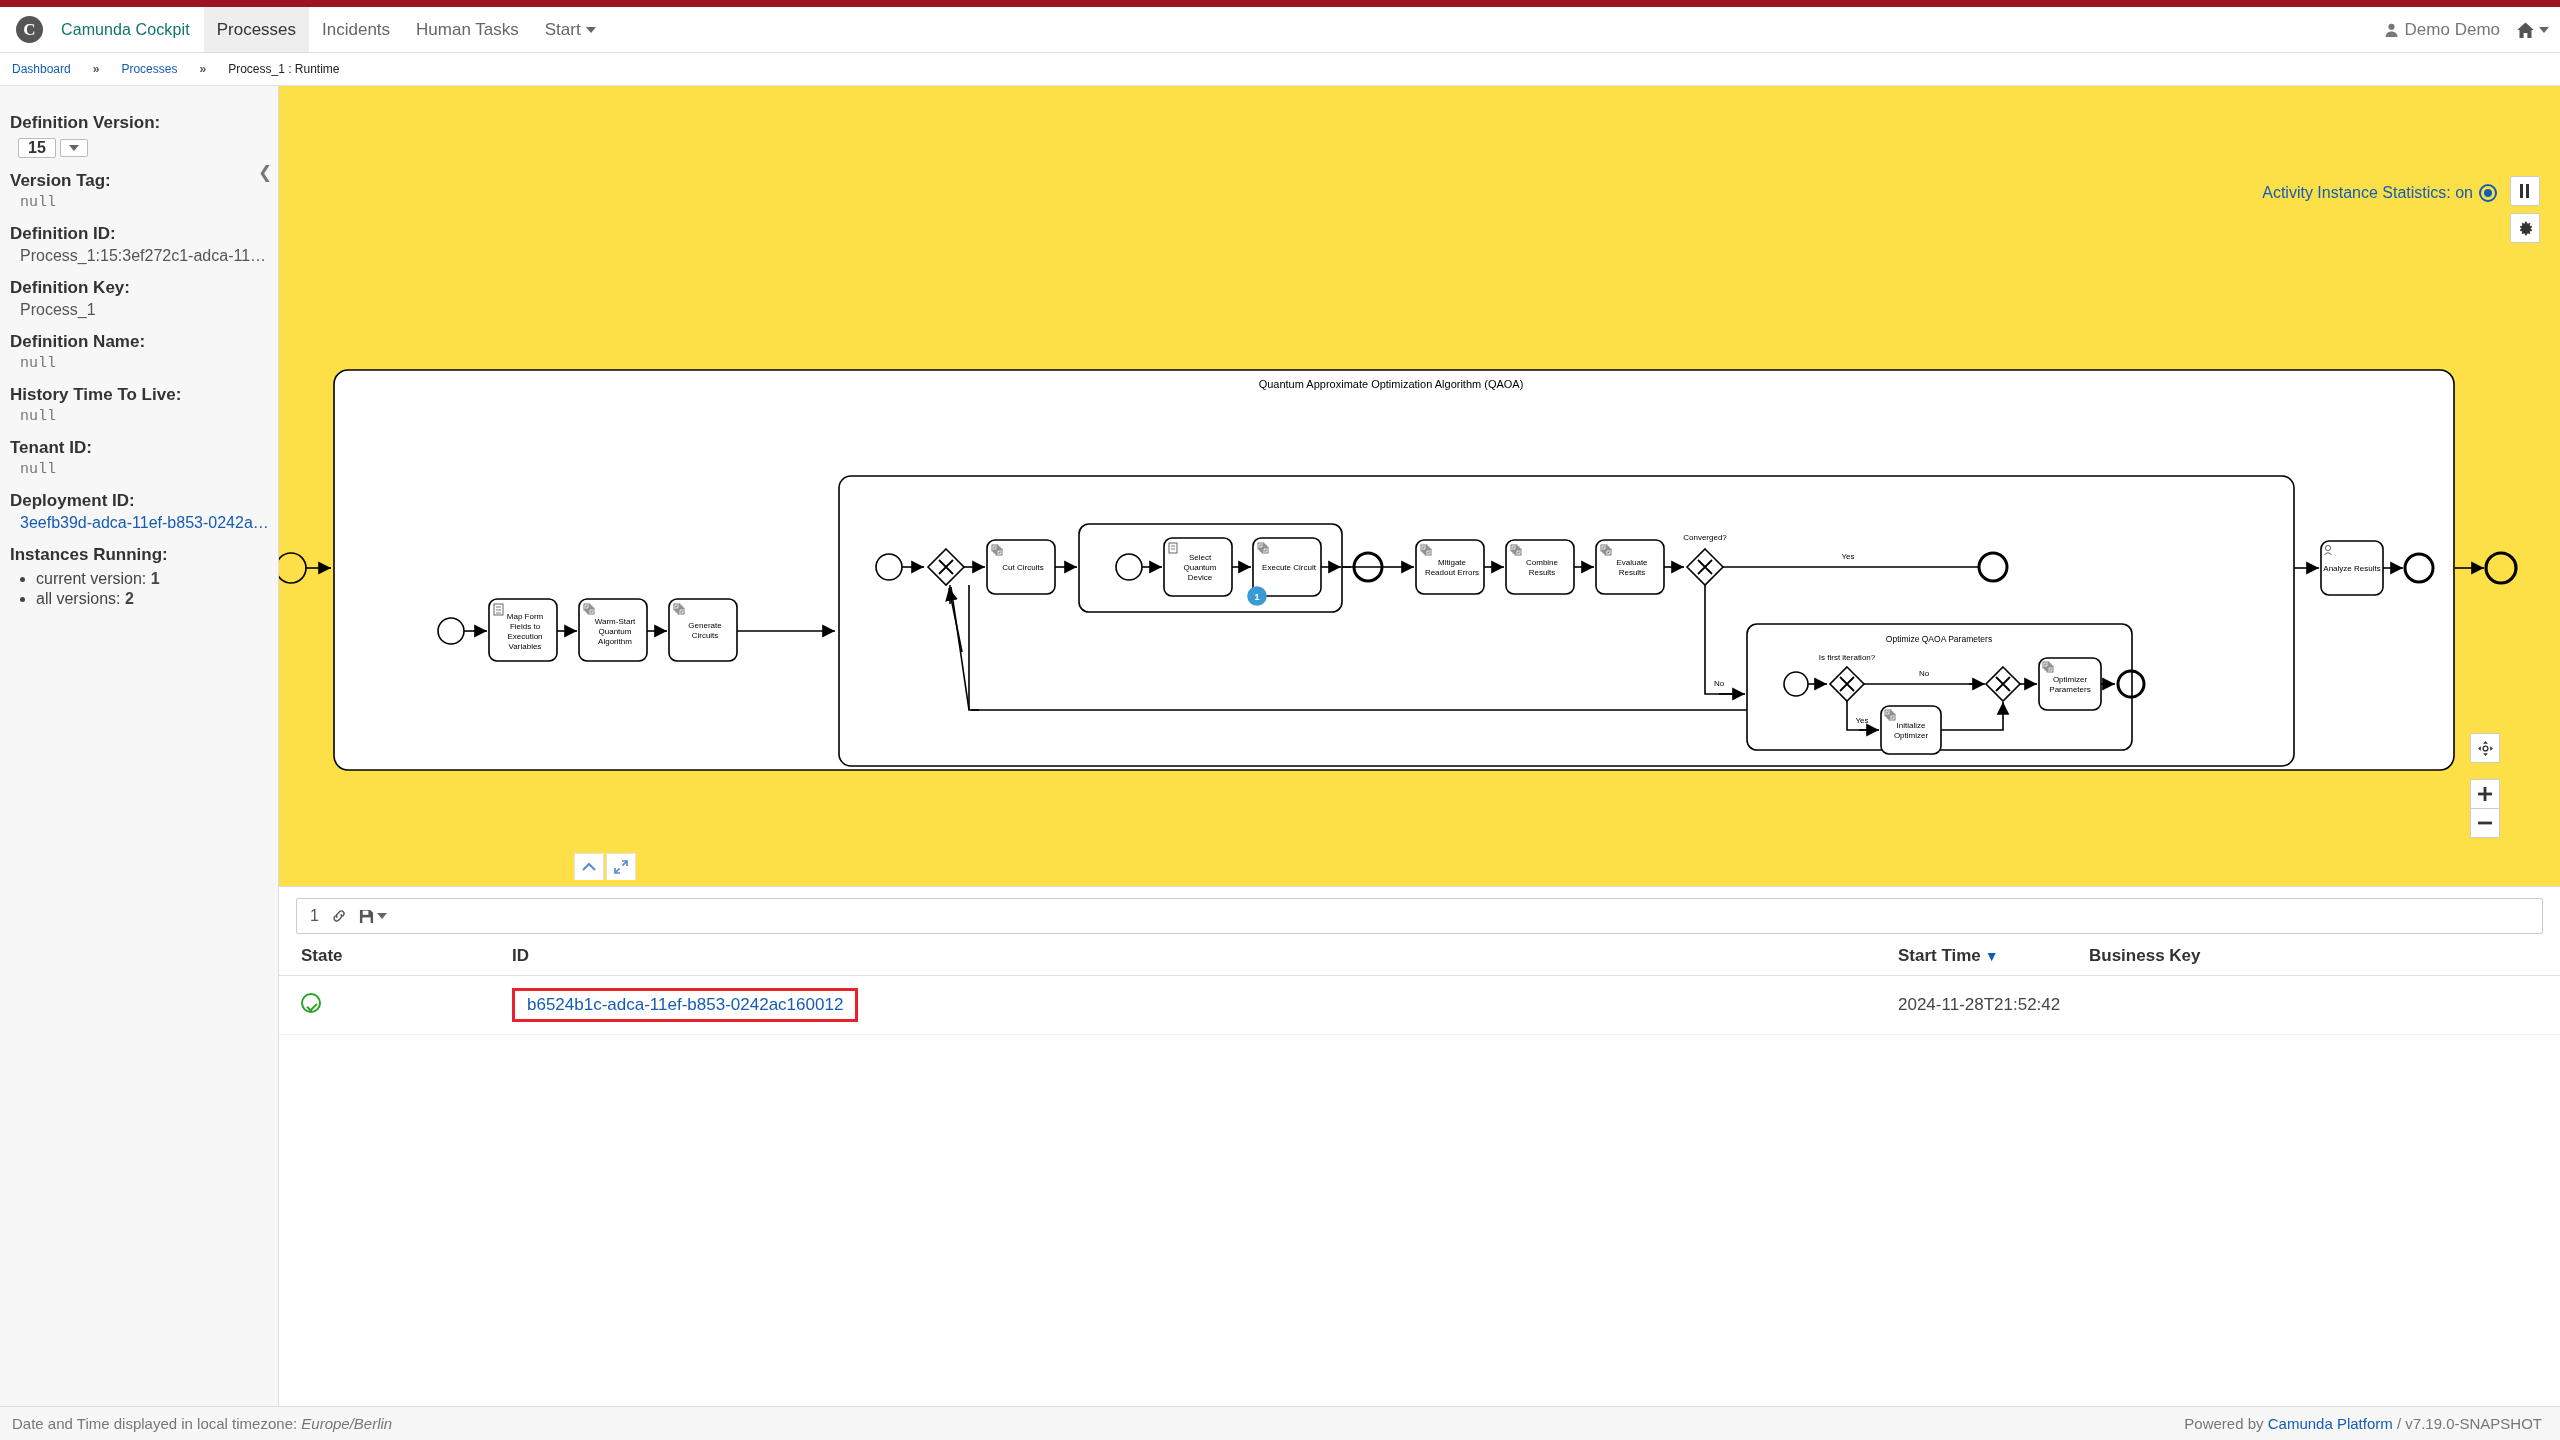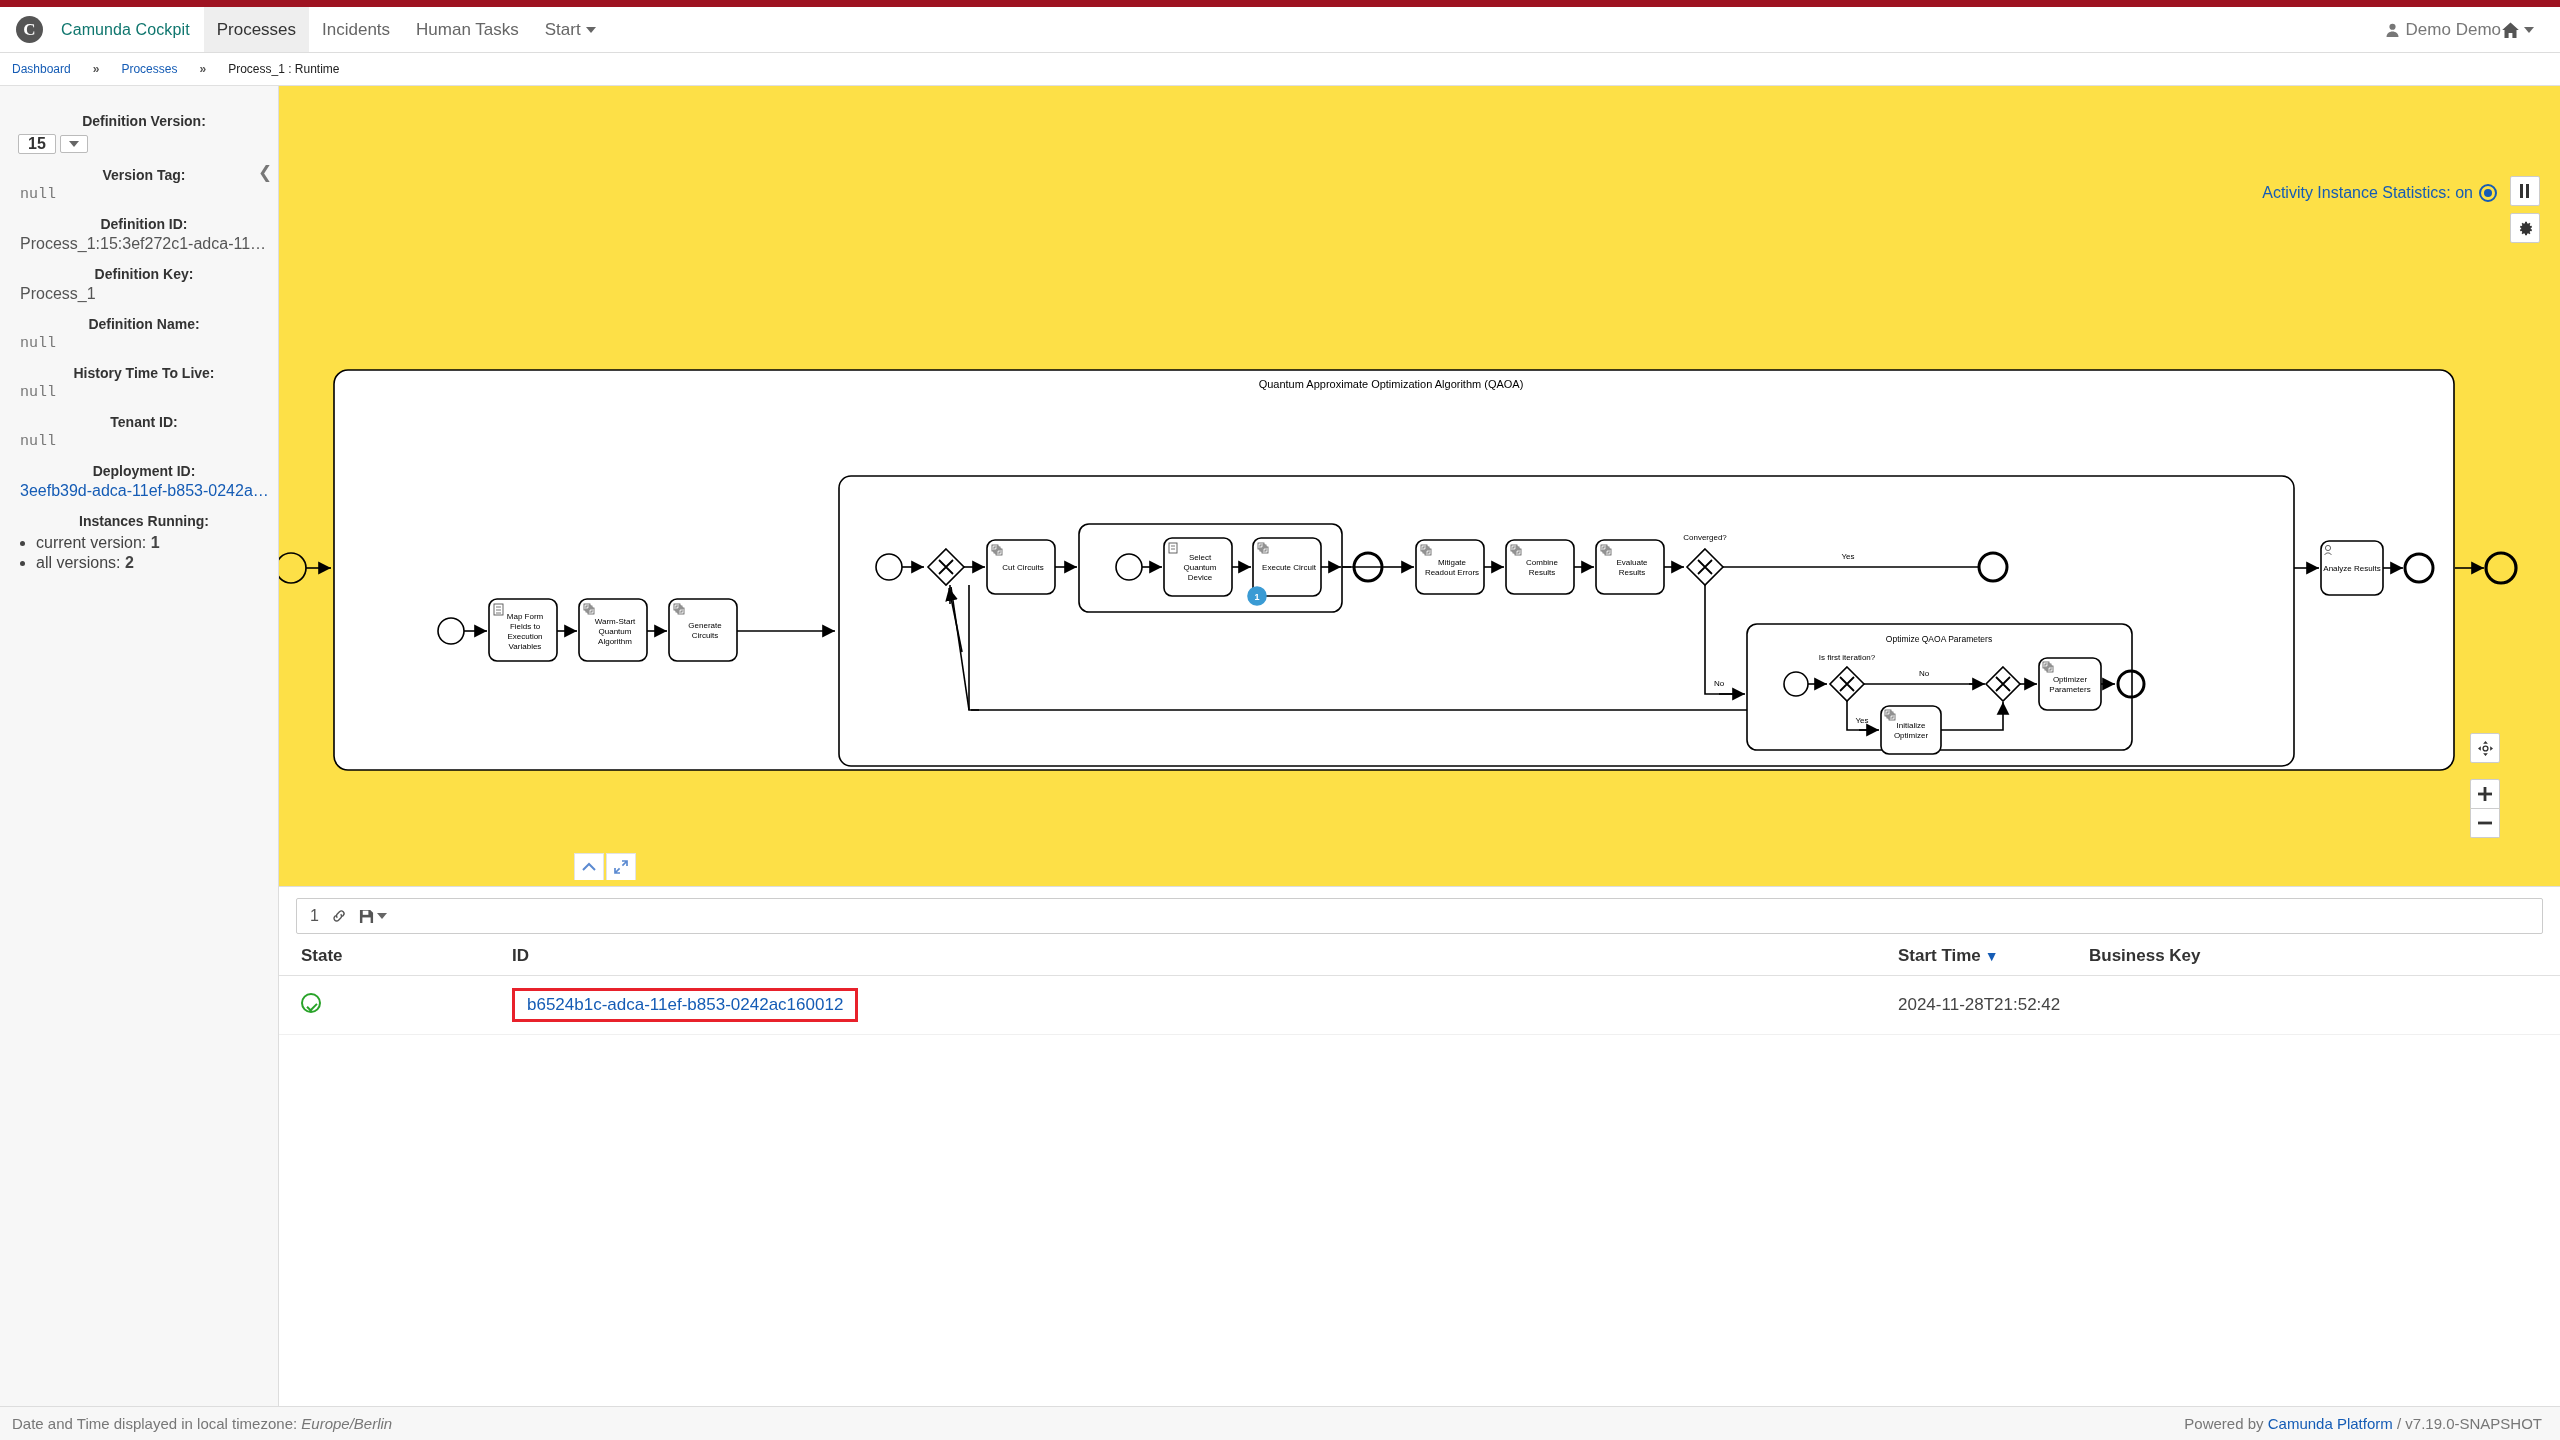--- a/index.html
+++ b/index.html
@@ -26,41 +26,41 @@
     display:flex;align-items:center;justify-content:center;
     color:#fff;font-size:17px;font-weight:bold;font-family:"Liberation Serif",serif;
   }
   .brand-title{font-size:16px;color:#0f766e;letter-spacing:.1px;margin-left:7px;}
   .nav-items{display:flex;align-items:stretch;}
   .nav-item{
     display:flex;align-items:center;padding:0 13px;color:#666;font-size:17px;
     cursor:pointer;text-decoration:none;
   }
   .nav-item.active{background:#eeeeee;color:#333;}
-  .nav-right{margin-left:auto;display:flex;align-items:center;padding-right:26px;}
+  .nav-right{margin-left:auto;display:flex;align-items:center;padding-right:11px;gap:16px;}
   .nav-user{display:flex;align-items:center;gap:6px;color:#777;font-size:17px;cursor:pointer;}
   .nav-home{display:flex;align-items:center;gap:4px;color:#555;cursor:pointer;}
   .caret{width:0;height:0;border-left:5px solid transparent;border-right:5px solid transparent;border-top:6px solid #666;display:inline-block;}
 
   
   .breadcrumb{
     height:32px;display:flex;align-items:center;padding:0 0 0 12px;
     background:#fff;border-bottom:1px solid #e0e0e0;font-size:12px;gap:22px;
   }
   .bc-link{color:#155cb5;cursor:pointer;}
   .bc-sep{color:#555;font-weight:bold;}
   .bc-current{color:#222;}
 
   
   .page{display:flex;height:1362px;align-items:stretch;}
   .sidebar{
     width:279px;flex:0 0 279px;background:#f7f7f7;border-right:1px solid #ddd;
     padding:14px 0 0 0;position:relative;box-sizing:border-box;
   }
-  .sb-label{font-weight:bold;font-size:14px;color:#333;padding:0 0 3px 10px;margin-top:13px;text-align:center;}
+  .sb-label{font-weight:bold;font-size:17px;color:#333;padding:0 0 3px 10px;margin-top:13px;}
   .sb-label:first-of-type{margin-top:0;}
   .sb-value{font-size:16px;color:#555;padding:0 10px 0 20px;word-break:break-all;}
   .sb-mono{font-family:"Liberation Mono",monospace;font-size:15px;color:#777;padding-left:20px;}
   .sb-link{color:#155cb5;cursor:pointer;font-size:16px;padding-left:20px;display:block;white-space:nowrap;overflow:hidden;text-overflow:ellipsis;max-width:250px;}
   .sb-ellip{display:block;white-space:nowrap;overflow:hidden;text-overflow:ellipsis;max-width:250px;}
   .sb-list{margin:2px 0 0 0;padding-left:36px;font-size:16px;color:#444;}
   .sb-list li{margin:2px 0;}
   .sb-collapse{
     position:absolute;right:4px;top:76px;color:#777;font-size:17px;cursor:pointer;
     width:18px;text-align:center;

